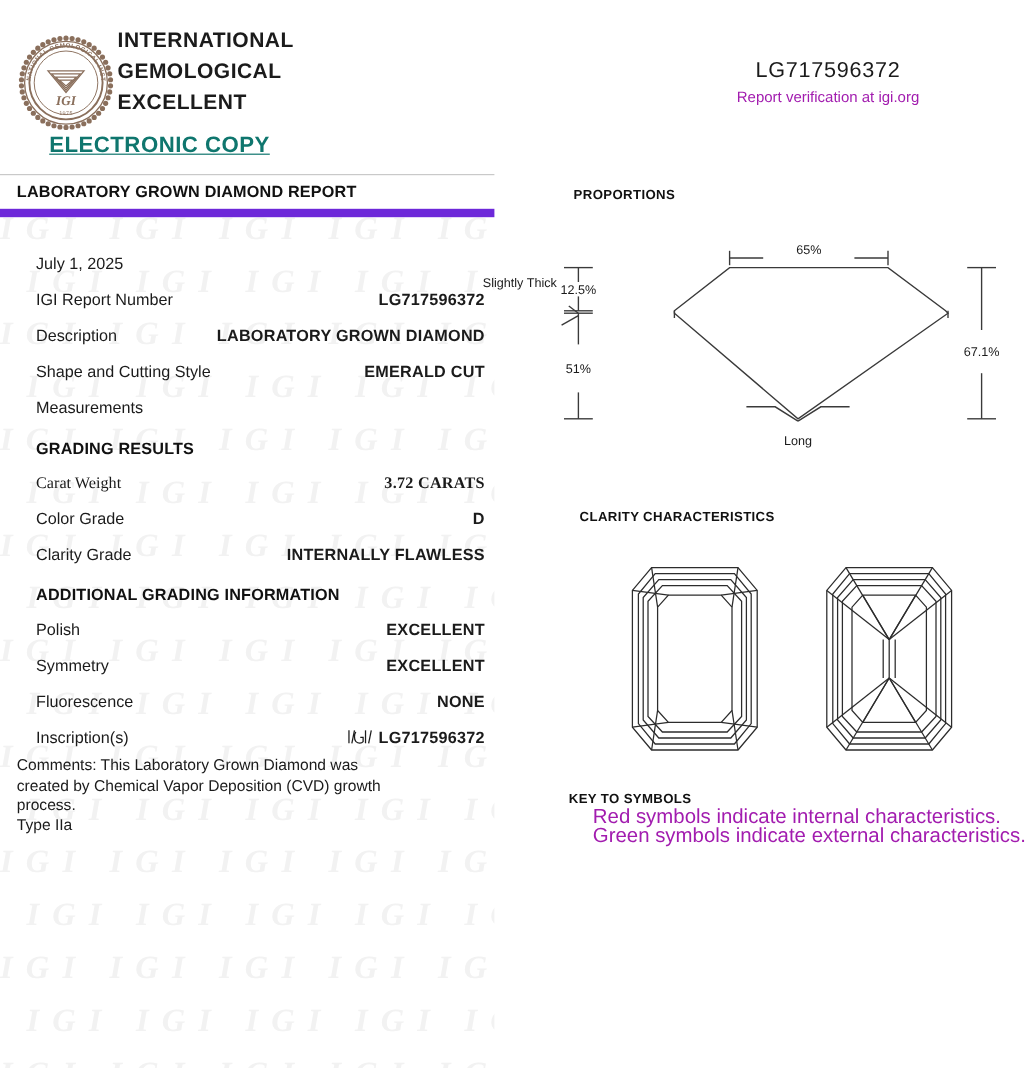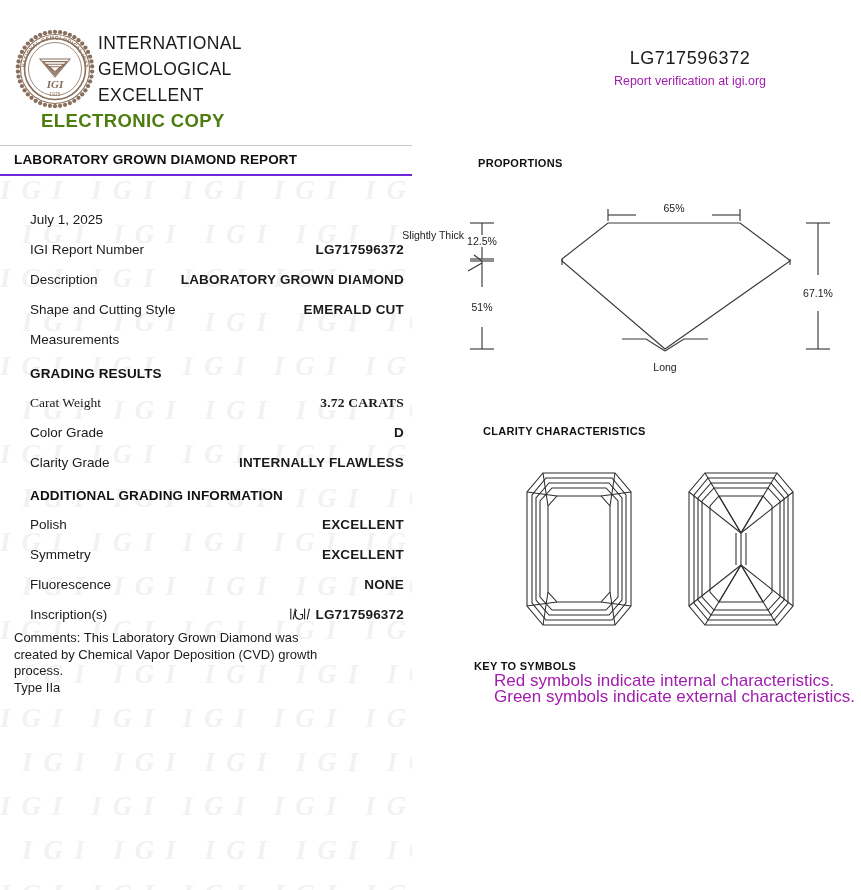--- a/index.html
+++ b/index.html
@@ -53,23 +53,23 @@
     width: 861px; height: 145px;
     z-index: 2;
   }
   #seal {
     position: absolute;
     left: 13px; top: 27px;
     width: 84px; height: 84px;
   }
   #org-name {
     position: absolute;
-    left: 98px; top: 30px;
+    left: 98px; top: 20px;
     font-size: 17.5px;
-    font-weight: 400;
+    font-weight: 700;
     letter-spacing: 0.4px;
     line-height: 26px;
     color: #1b1b1b;
   }
   #org-name div { display: block; }
   #report-no {
     position: absolute;
     left: 540px; top: 48px;
     width: 300px;
     text-align: center;
@@ -106,21 +106,21 @@
     letter-spacing: 0.15px;
     color: #111111;
     padding: 0 0 0 14px;
   }
   #title-bar {
     position: absolute;
     left: 0; top: 0;
     width: 412px;
     padding: 6px 0 7px 0;
     border-top: 1px solid #c9c9c9;
-    border-bottom: 2px solid #6d28d9;
+    border-bottom: 7px solid #6d28d9;
     box-sizing: border-box;
   }
   .rows {
     position: absolute;
     left: 0;
     width: 412px;
     padding-left: 16px;
   }
   .row {
     position: relative;
@@ -291,21 +291,21 @@
 
     <div id="org-name">
       <div>INTERNATIONAL</div>
       <div>GEMOLOGICAL</div>
       <div>EXCELLENT</div>
     </div>
 
     <div id="report-no">LG717596372</div>
     <div id="report-verify">Report verification at igi.org</div>
 
-    <div id="electronic-copy" style="color: #4d7c0f;">ELECTRONIC COPY</div>
+    <div id="electronic-copy" style="color: #0f766e; text-decoration: underline;">ELECTRONIC COPY</div>
   </div>
 
   <div id="left-col">
 
     <div id="title-bar">
       <div class="sec-head">LABORATORY GROWN DIAMOND REPORT</div>
     </div>
 
     <div class="rows" id="rows-id" style="top:60px;">
       <div class="row">

